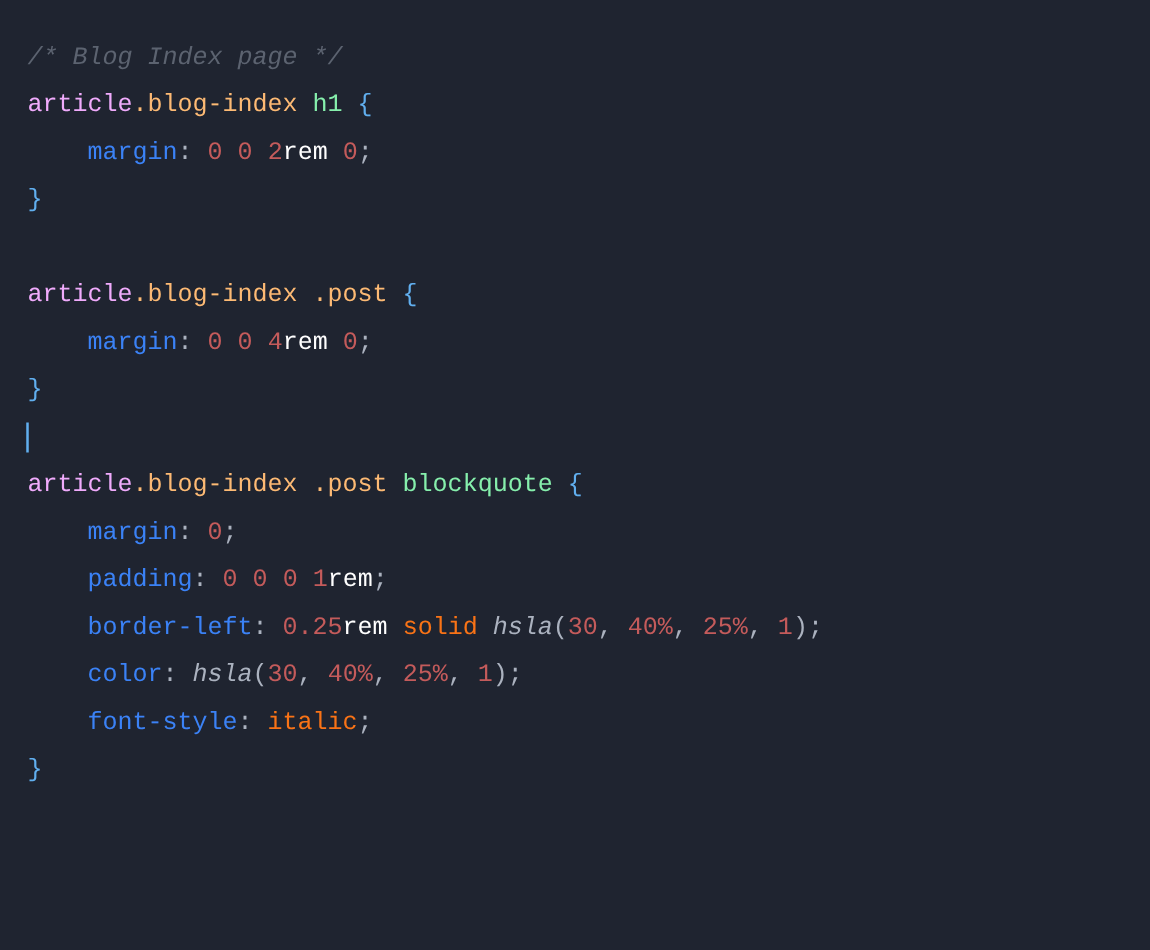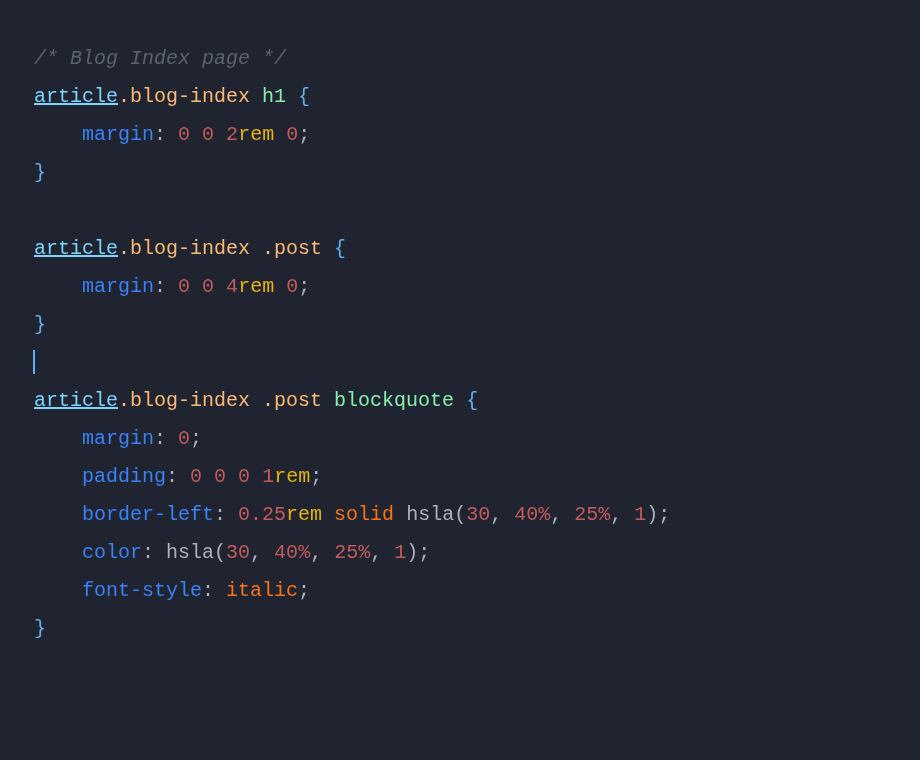--- a/index.html
+++ b/index.html
@@ -4,41 +4,41 @@
 <style>
   html, body {
     margin: 0;
     padding: 0;
     background: #1f2430;
     width: 920px;
     height: 760px;
     overflow: hidden;
   }
   pre.code {
-    margin: 16px;
+    margin: 4px;
     padding: 24px 18px 24px 18px;
     font-family: "SFMono-Regular", Menlo, Consolas, "Liberation Mono", monospace;
     font-size: 20px;
     line-height: 1.9;
     color: #abb2bf;
     white-space: pre;
     position: relative;
   }
   .tok { display: inline; }
   .c-comment   { color: #5c6370; font-style: italic; }
-  .c-tag       { color: #7dd3fc; text-decoration: underline; }
+  .c-tag       { color: #f0abfc; }
   .c-class     { color: #fdba74; }
   .c-element   { color: #86efac; }
   .c-punc      { color: #abb2bf; }
   .c-brace     { color: #61afef; }
   .c-prop      { color: #3b82f6; }
   .c-num       { color: #c45b5b; }
-  .c-unit      { color: #eab308; }
+  .c-unit      { color: #ffffff; }
   .c-keyword   { color: #f97316; font-family: Liberation Mono, monospace; }
-  .c-func      { color: #abb2bf; }
+  .c-func      { color: #abb2bf; font-style: italic; }
   .c-paren     { color: #abb2bf; }
   .c-pct       { color: #c45b5b; }
   .cursor {
     display: inline-block;
     width: 1.5px;
     height: 24px;
     background: #61afef;
     vertical-align: text-bottom;
     margin-left: -1px;
   }

